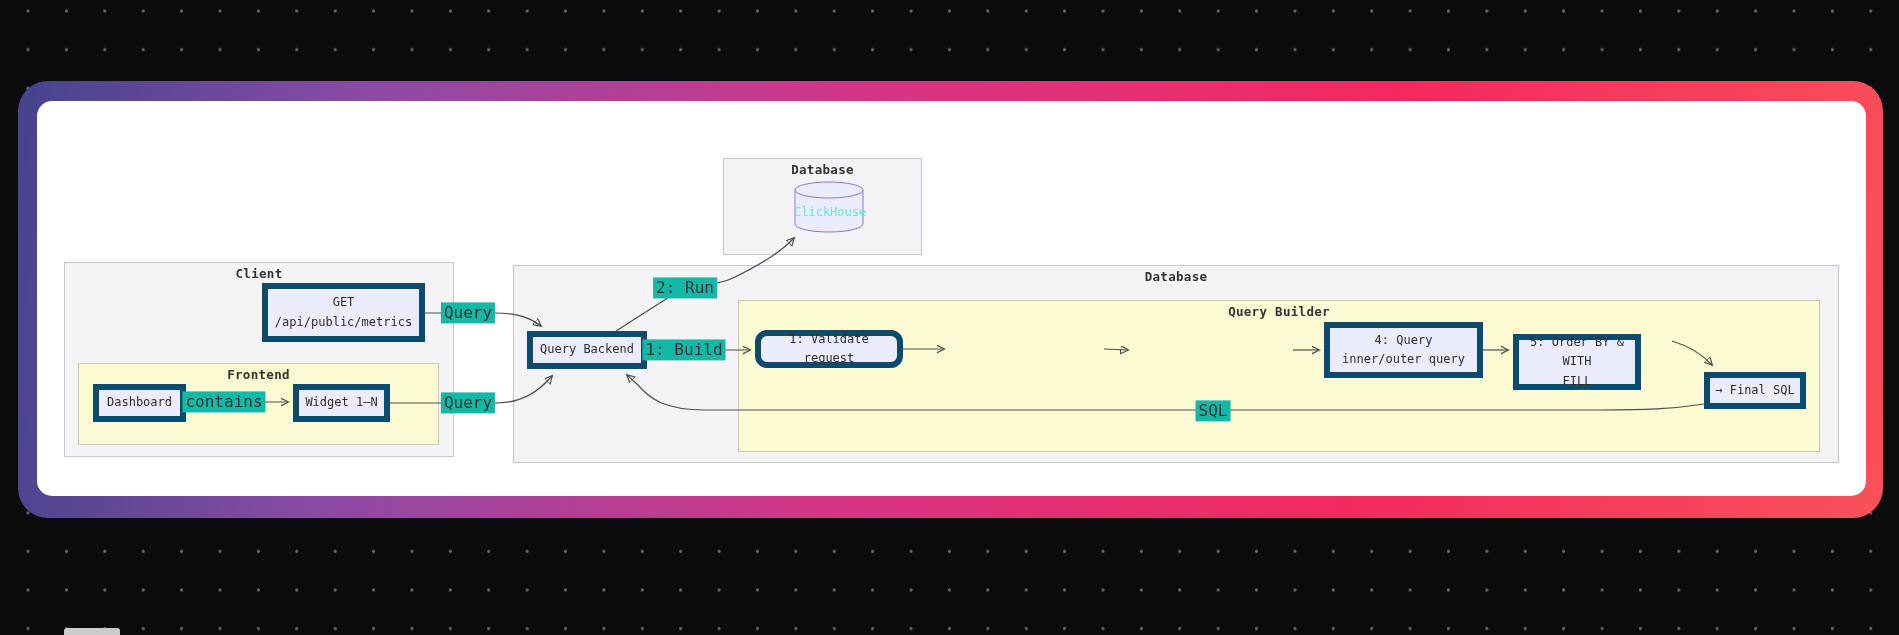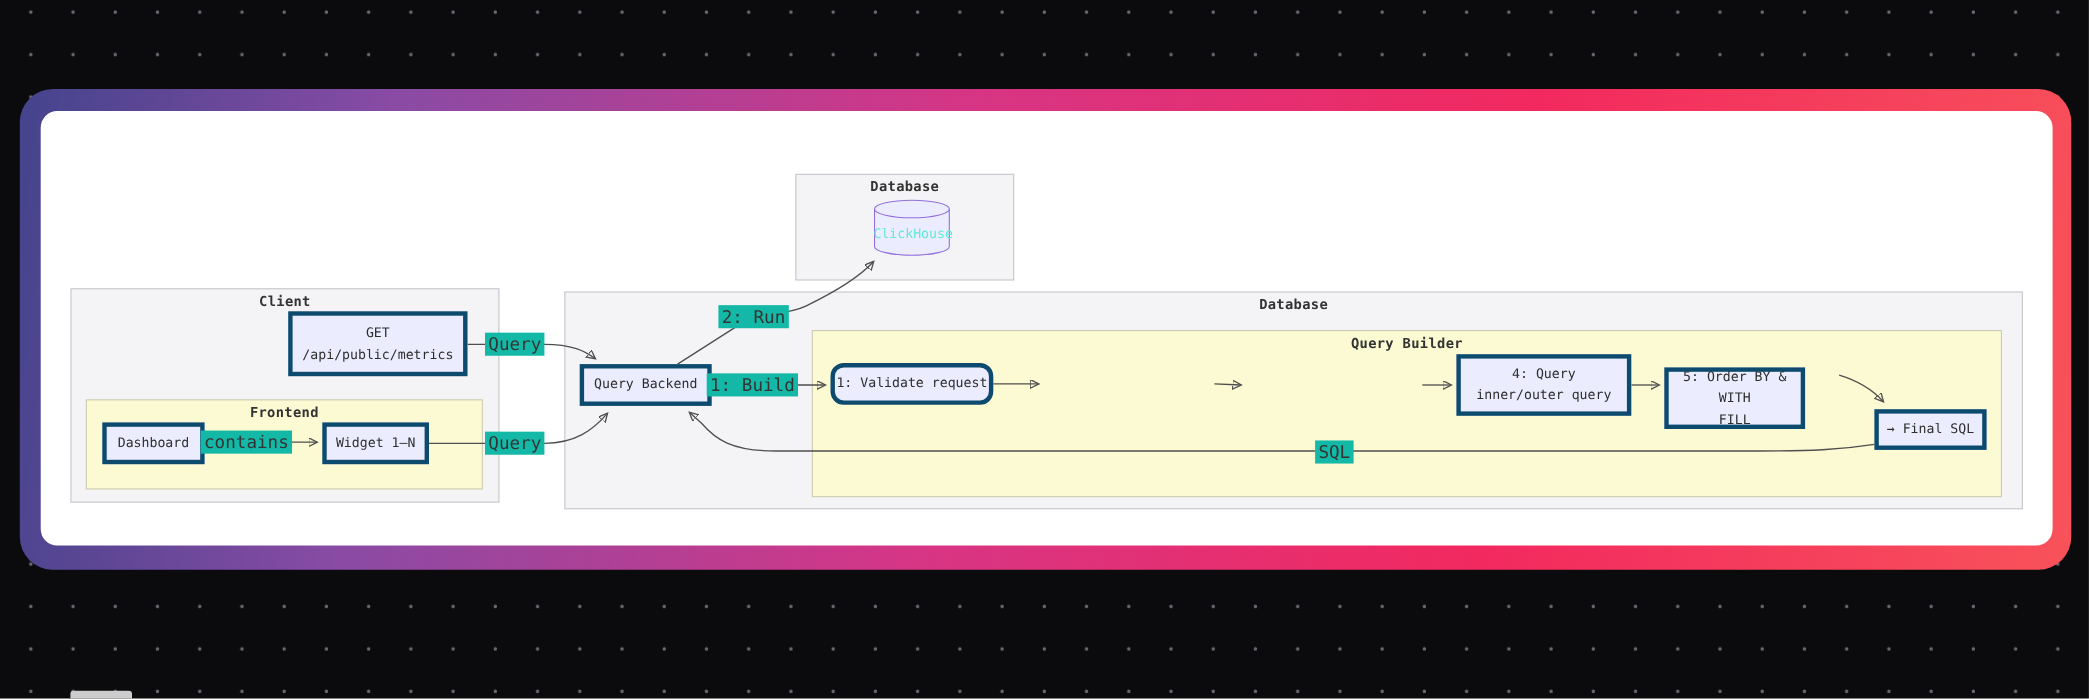--- a/index.html
+++ b/index.html
@@ -25,21 +25,21 @@
   .diagram{position:absolute;inset:0;}
   .cluster{
     position:absolute;border:1px solid #c6c6ce;background:#f4f4f6;
   }
   .cluster.alt{background:#fbfad2;border-color:#cbcab4;}
   .cluster-title{
     position:absolute;top:3px;left:0;width:100%;text-align:center;
     font-size:12.5px;font-weight:bold;color:#333;letter-spacing:.3px;
   }
   .node{
-    position:absolute;background:#ececff;border:4px solid #0c4a6e;
+    position:absolute;background:#ececff;border:6px solid #0c4a6e;
     color:#2e2e2e;font-size:12px;line-height:1.6;
     display:flex;flex-direction:column;align-items:center;justify-content:center;
     text-align:center;box-sizing:border-box;
   }
   .edges{position:absolute;inset:0;}
   .edges path{fill:none;stroke:#4f4f4f;stroke-width:1.2px;}
   .edge-label{
     position:absolute;transform:translate(-50%,-50%);
     background:#14b8a6;color:#333;font-size:16px;line-height:1.2;
     padding:1px 3px;white-space:nowrap;

